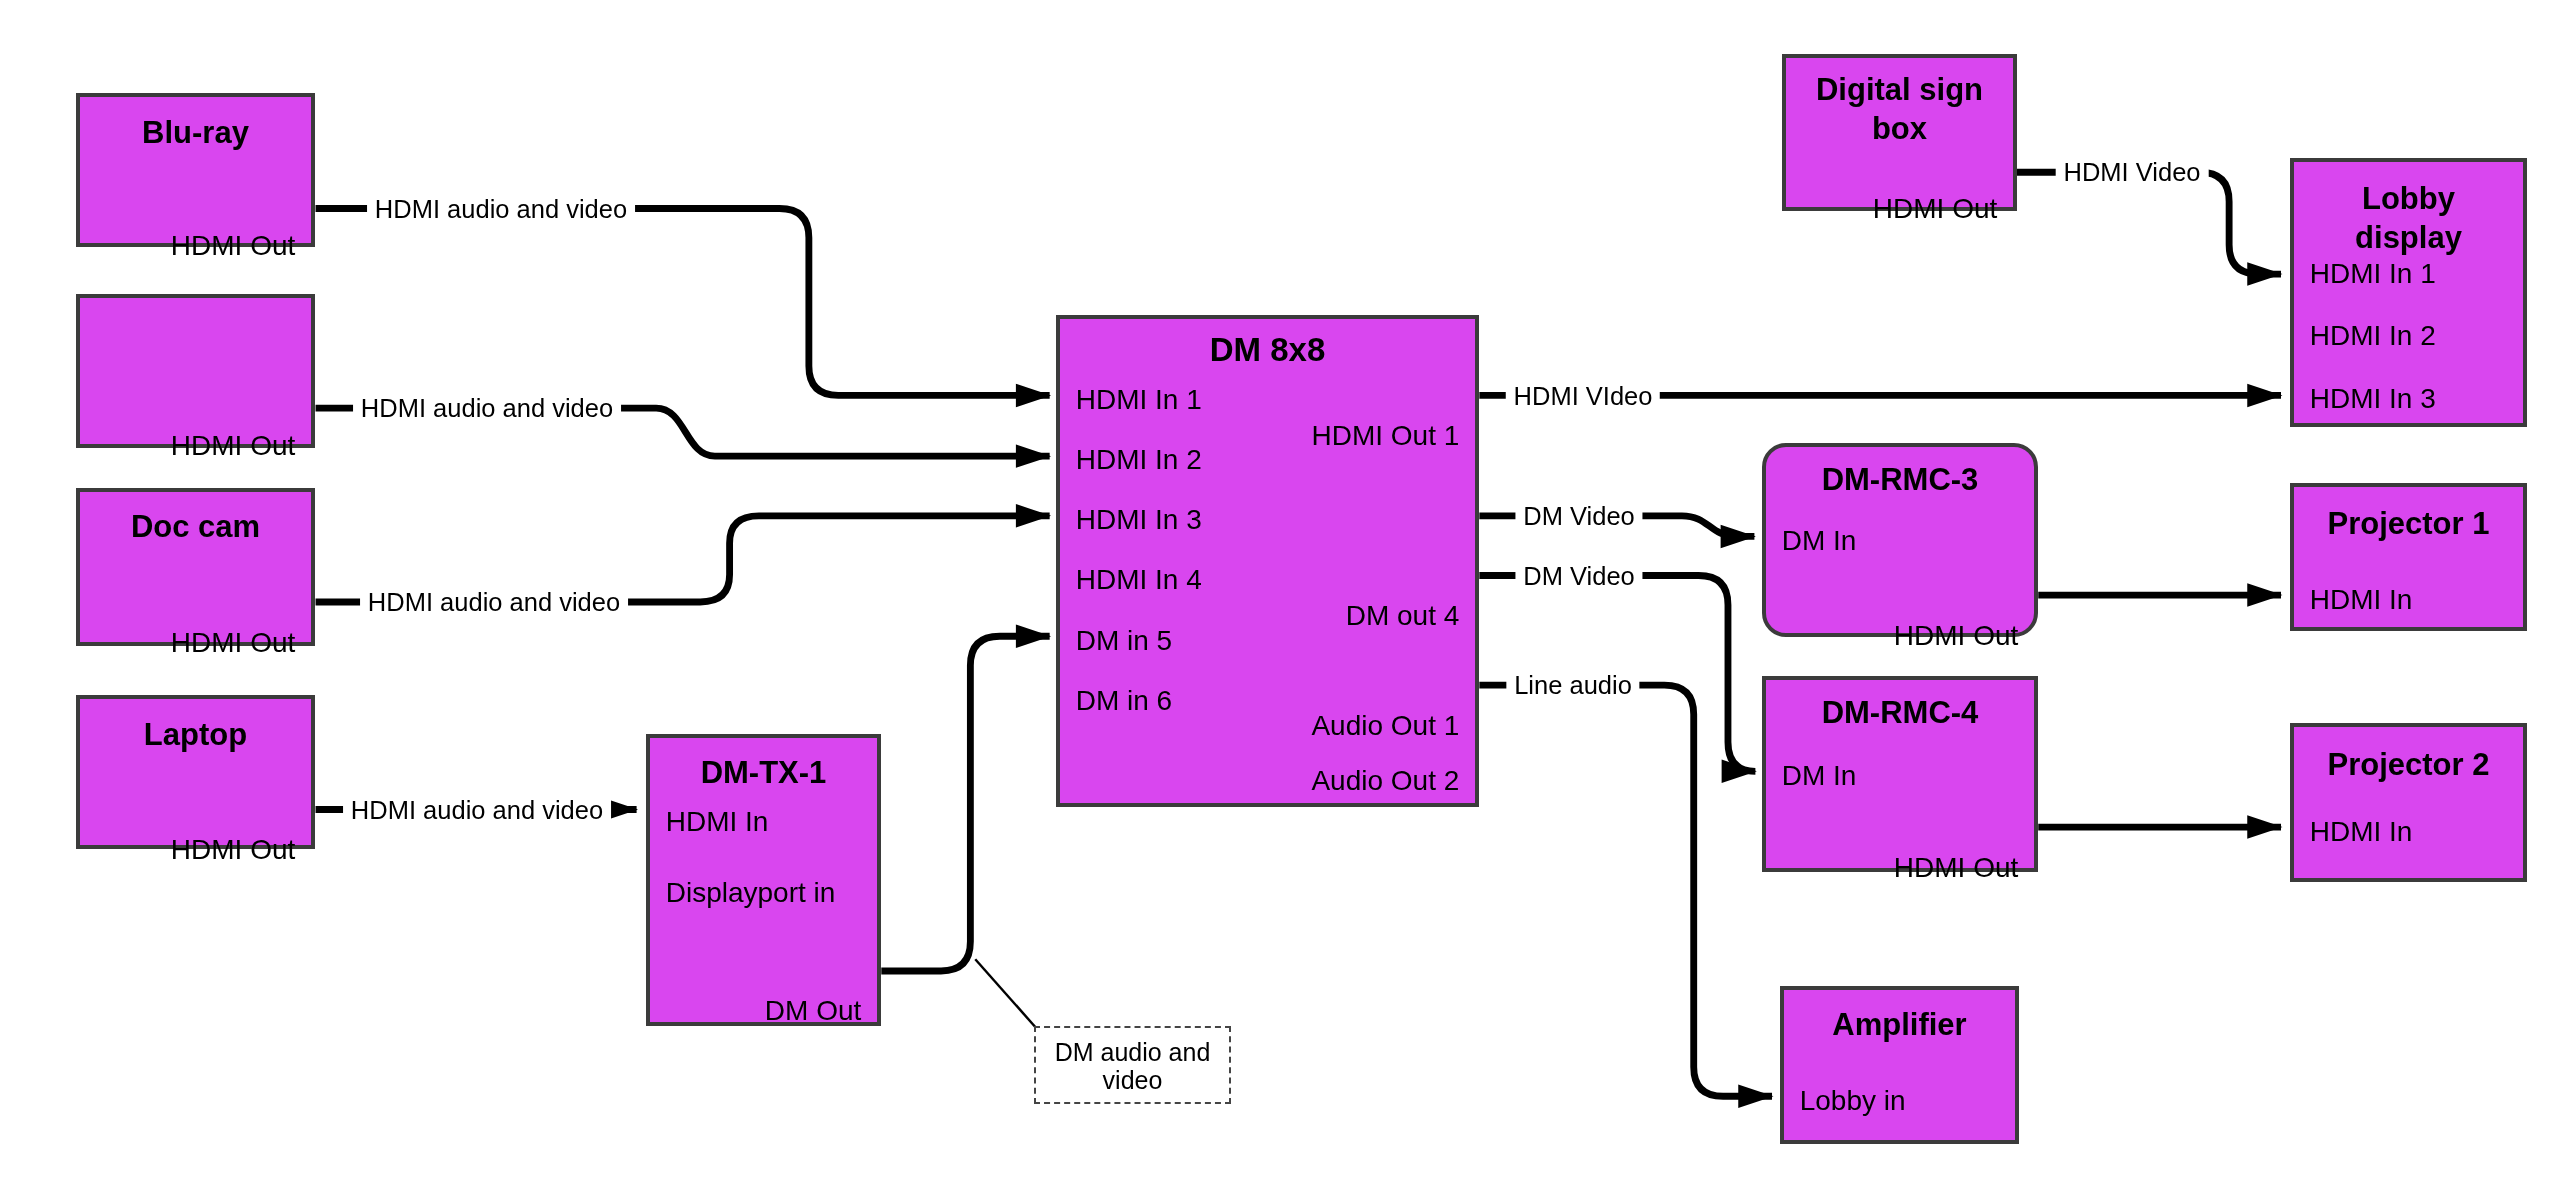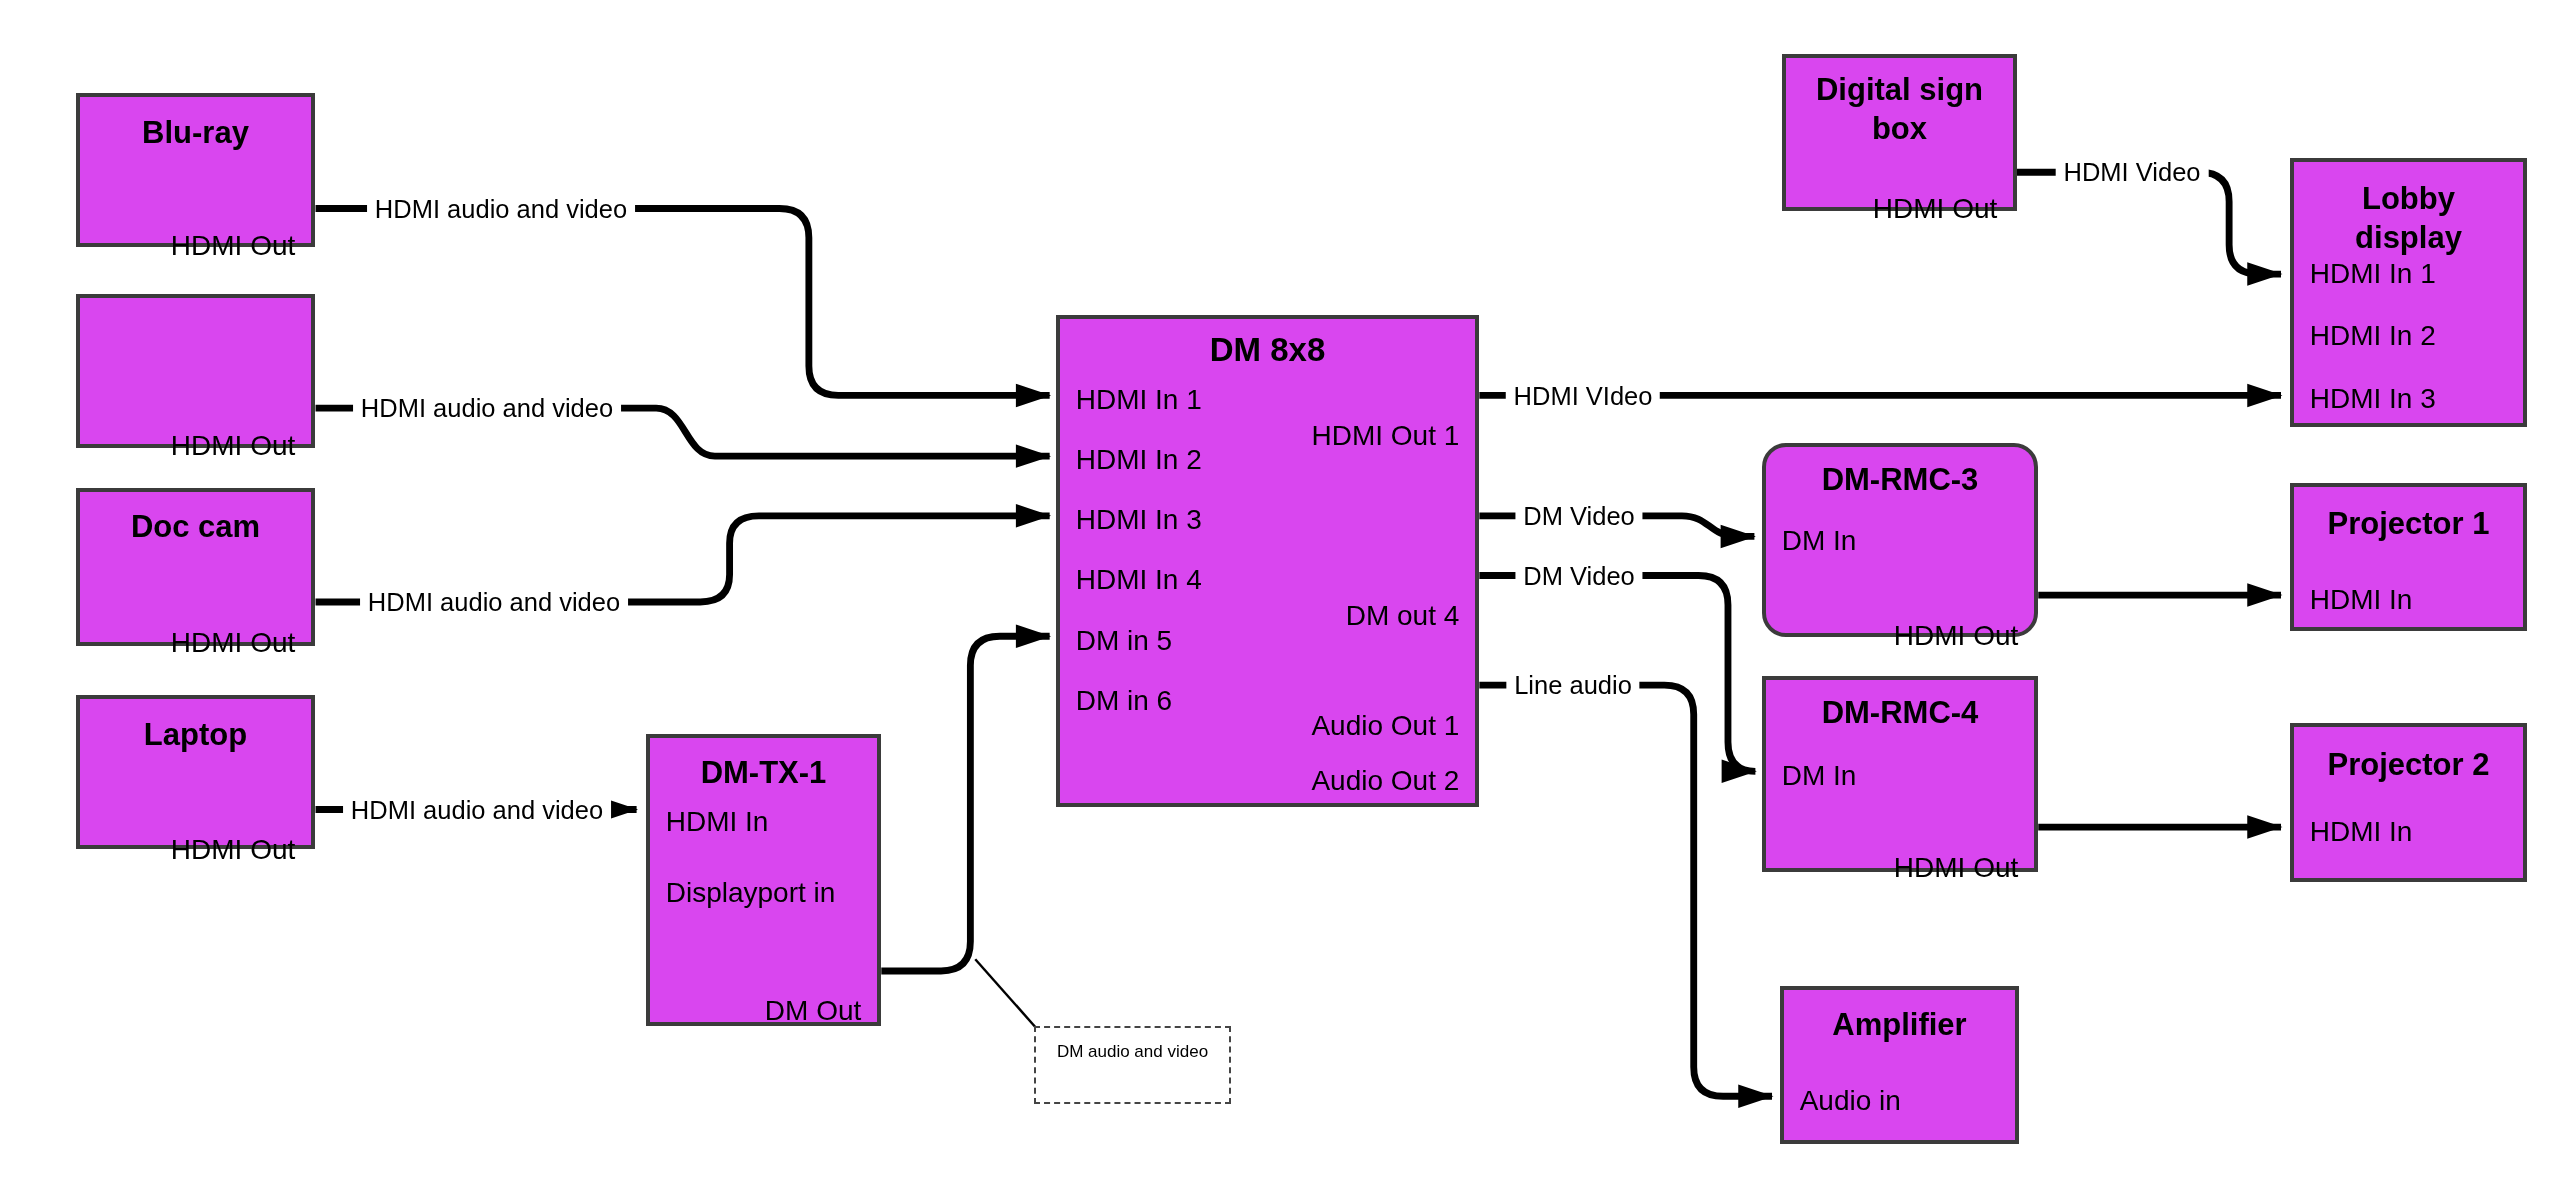--- a/index.html
+++ b/index.html
@@ -40,21 +40,21 @@
     padding:0 7.8px;
     font-size:25.5px;line-height:33px;
     white-space:nowrap;
   }
   .note{
     position:absolute;
     box-sizing:border-box;
     border:2px dashed #444;
     background:#ffffff;
     text-align:center;
-    font-size:17px;line-height:28px;
+    font-size:25px;line-height:28px;
     padding-top:9.8px;
   }
 </style>
 </head>
 <body>
 
 <div id="canvas">
 
   <svg id="wires" viewBox="0 0 2631 1227" xmlns="http://www.w3.org/2000/svg">
     <defs>
@@ -148,21 +148,21 @@
     <div class="port l" style="top:91px;">HDMI In</div>
   </div>
 
   <div class="node" style="left:2290px;top:723px;width:237px;height:159px;">
     <div class="title" style="top:17.6px;">Projector 2</div>
     <div class="port l" style="top:83px;">HDMI In</div>
   </div>
 
   <div class="node" style="left:1780px;top:986px;width:239px;height:158px;">
     <div class="title" style="top:14.7px;">Amplifier</div>
-    <div class="port l" style="top:89px;">Audio in</div>
+    <div class="port l" style="top:89px;">Lobby in</div>
   </div>
 
   <span class="elabel" style="left:501px;top:209px;">HDMI audio and video</span>
   <span class="elabel" style="left:487px;top:408px;">HDMI audio and video</span>
   <span class="elabel" style="left:494px;top:602px;">HDMI audio and video</span>
   <span class="elabel" style="left:477px;top:810px;">HDMI audio and video</span>
   <span class="elabel" style="left:2132px;top:172px;">HDMI Video</span>
   <span class="elabel" style="left:1583px;top:396px;">HDMI VIdeo</span>
   <span class="elabel" style="left:1579px;top:516px;">DM Video</span>
   <span class="elabel" style="left:1579px;top:576px;">DM Video</span>

